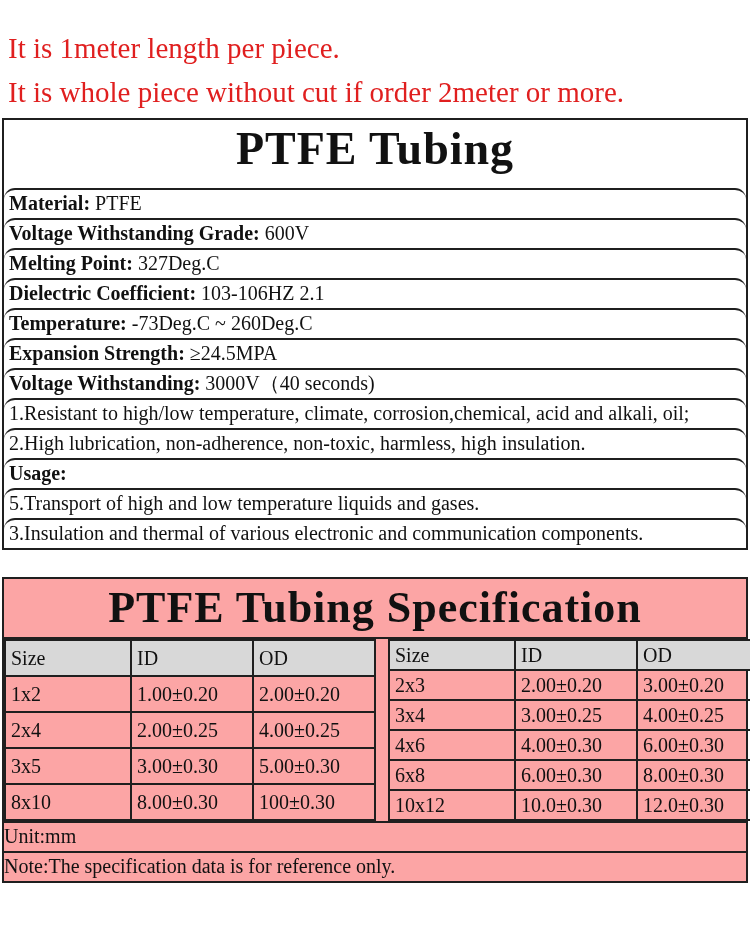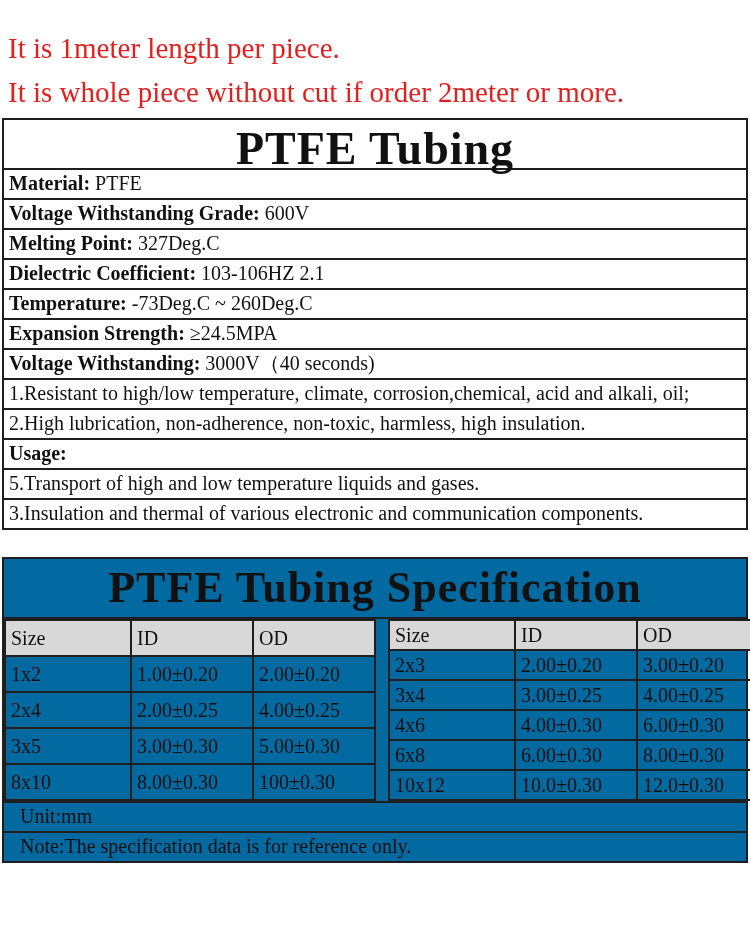--- a/index.html
+++ b/index.html
@@ -20,35 +20,35 @@
     color:var(--accent-red);
     font-size:29px;line-height:44px;white-space:nowrap;
   }
   
   .info-table{
     margin:4px 2px 0 2px;
     border:2px solid var(--border-black);
     background:#fff;
   }
   .info-title{
-    height:48px;line-height:58px;text-align:center;
+    height:68px;line-height:58px;text-align:center;
     font-size:46px;font-weight:bold;letter-spacing:1px;
   }
   .info-row{
     border-top:2px solid var(--border-black);
     height:30px;line-height:27px;
-    padding-left:5px;font-size:20px;white-space:nowrap;overflow:hidden;
+    padding-left:5px;font-size:20px;white-space:nowrap;overflow:hidden;border-radius:11px;
   }
   .info-row .lbl{font-weight:bold;}
   .info-row .val{font-weight:normal;}
   
   .spec-section{
     margin:27px 2px 0 2px;
     border:2px solid var(--border-black);
-    background:#0369a1;
+    background:#fca5a5;
   }
   .spec-title{
     height:60px;line-height:58px;text-align:center;
     font-size:44px;font-weight:bold;letter-spacing:1px;
     border-bottom:2px solid var(--border-black);
   }
   .spec-pair{display:flex;gap:12px;}
   table.spec{
     border-collapse:collapse;table-layout:fixed;
     width:370px;flex:0 0 370px;
@@ -60,21 +60,21 @@
   table.spec th,table.spec td{
     border:2px solid var(--border-black);
     height:30px;padding:0 0 0 5px;
     font-size:20px;font-weight:normal;text-align:left;
     white-space:nowrap;overflow:hidden;
   }
   table.spec th{background:var(--header-gray);}
   .full-row{
     border-top:2px solid var(--border-black);
     height:30px;line-height:27px;
-    padding-left:16px;font-size:20px;white-space:nowrap;
+    padding-left:0;font-size:20px;white-space:nowrap;
   }
 </style>
 </head>
 <body>
 
 <div class="red-notes">
   <div class="red-note">It is 1meter length per piece.</div>
   <div class="red-note">It is whole piece without cut if order 2meter or more.</div>
 </div>
 

